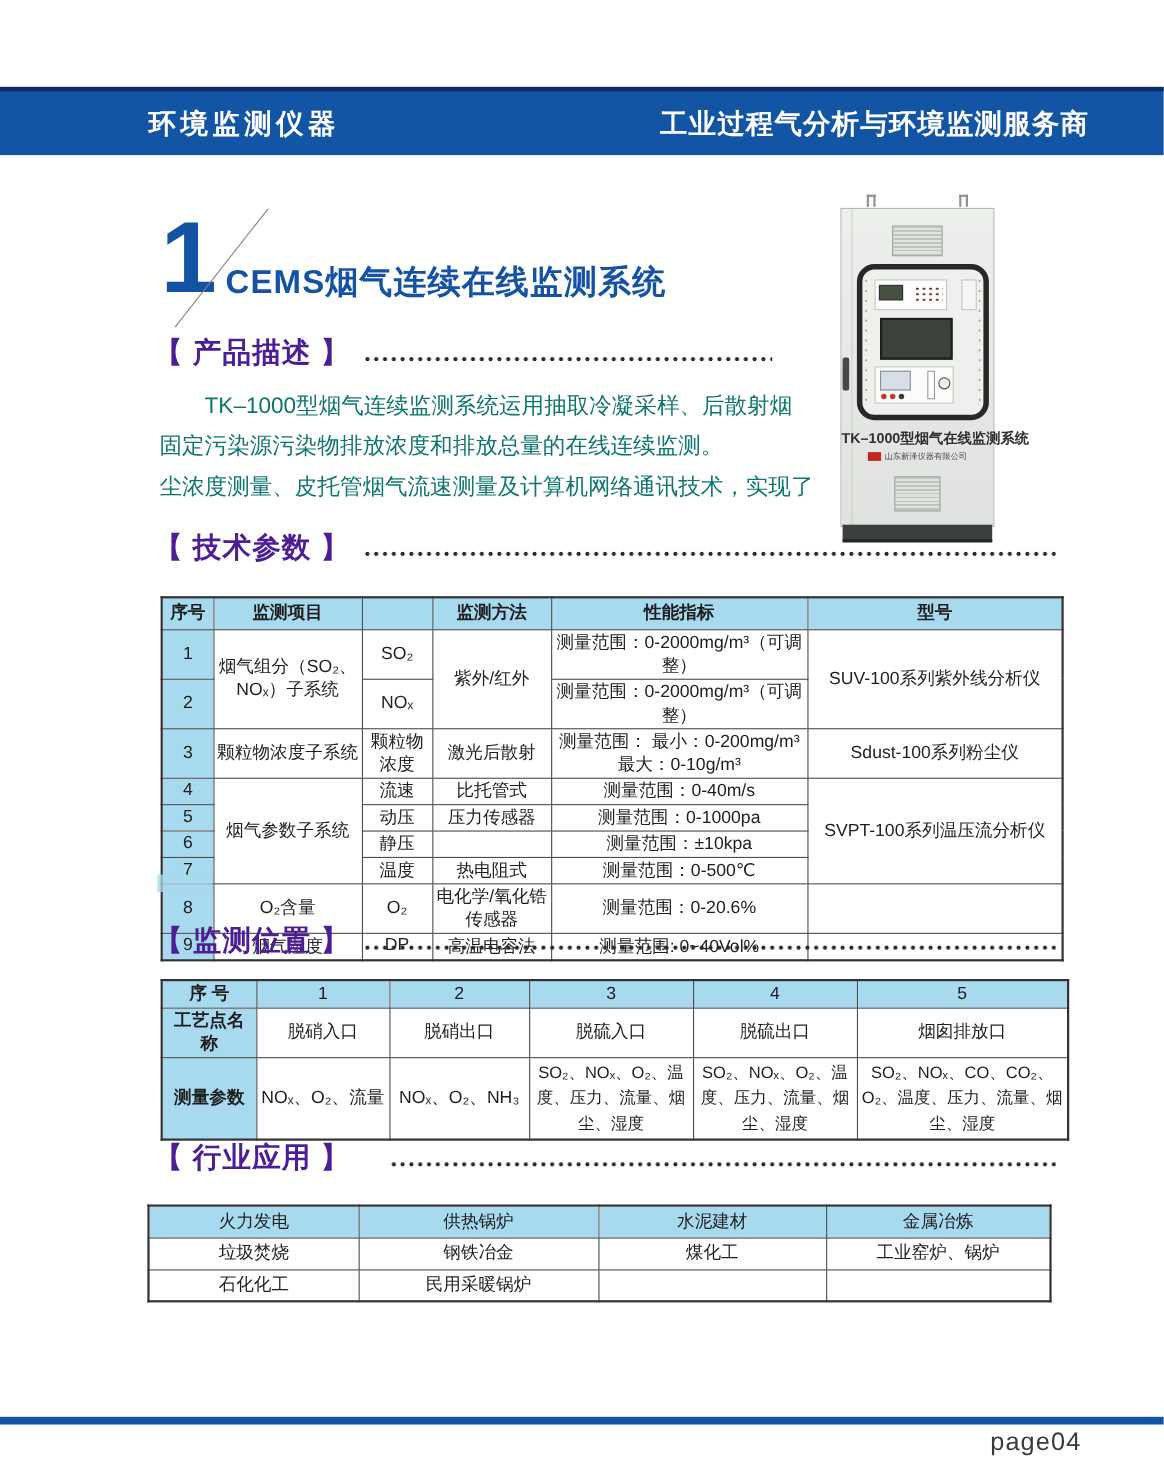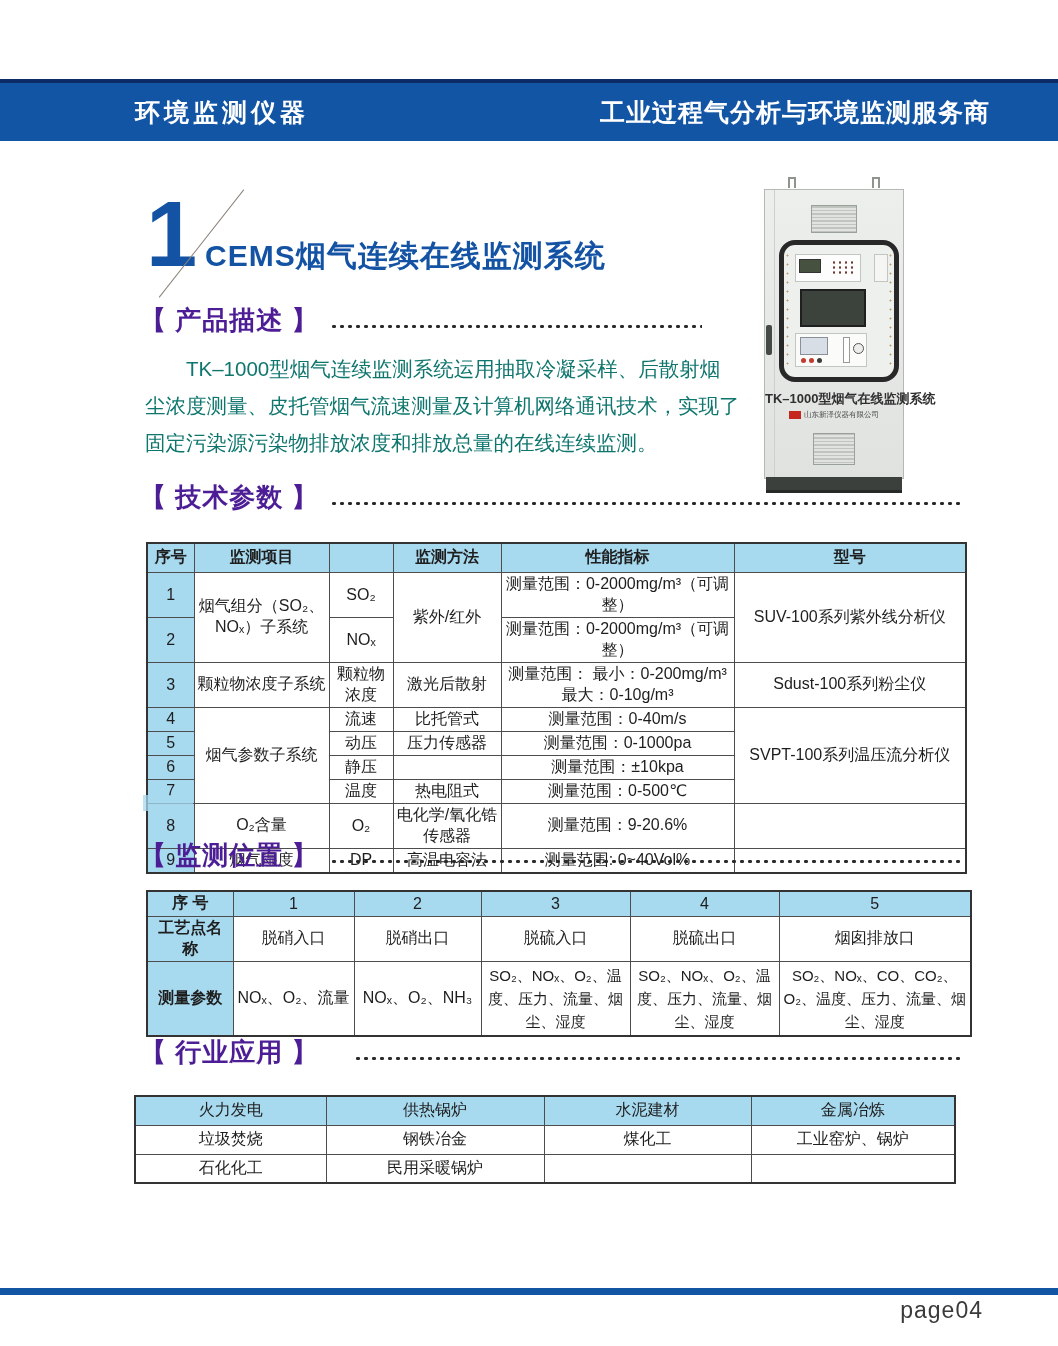--- a/index.html
+++ b/index.html
@@ -108,22 +108,22 @@
 <div class="slash"></div>
 <div class="main-title">CEMS烟气连续在线监测系统</div>
 
 <div class="sec-head sh1">
   <span class="label">【 产品描述 】</span>
   <span class="dots"></span>
 </div>
 
 <div class="desc">
   <div class="ln">TK–1000型烟气连续监测系统运用抽取冷凝采样、后散射烟</div>
+  <div class="ln">固定污染源污染物排放浓度和排放总量的在线连续监测。</div>
   <div class="ln">尘浓度测量、皮托管烟气流速测量及计算机网络通讯技术，实现了</div>
-  <div class="ln">固定污染源污染物排放浓度和排放总量的在线连续监测。</div>
 </div>
 
 <div class="cabinet">
   <div class="hook l"></div>
   <div class="hook r"></div>
   <div class="cab-body">
     <div class="seam"></div>
     <div class="handle"></div>
     <div class="grille top"></div>
     <div class="cab-window">
@@ -225,21 +225,21 @@
     <td class="blu">7</td>
     <td>温度</td>
     <td>热电阻式</td>
     <td class="rng">测量范围：0-500℃</td>
   </tr>
   <tr style="height:24px">
     <td class="blu">8</td>
     <td>O₂含量</td>
     <td>O₂</td>
     <td class="sm">电化学/氧化锆传感器</td>
-    <td class="rng">测量范围：9-20.6%</td>
+    <td class="rng">测量范围：0-20.6%</td>
     <td></td>
   </tr>
   <tr style="height:23px">
     <td class="blu">9</td>
     <td>烟气湿度</td>
     <td>DP</td>
     <td>高温电容法</td>
     <td class="rng">测量范围: 0~40Vol%</td>
     <td></td>
   </tr>

